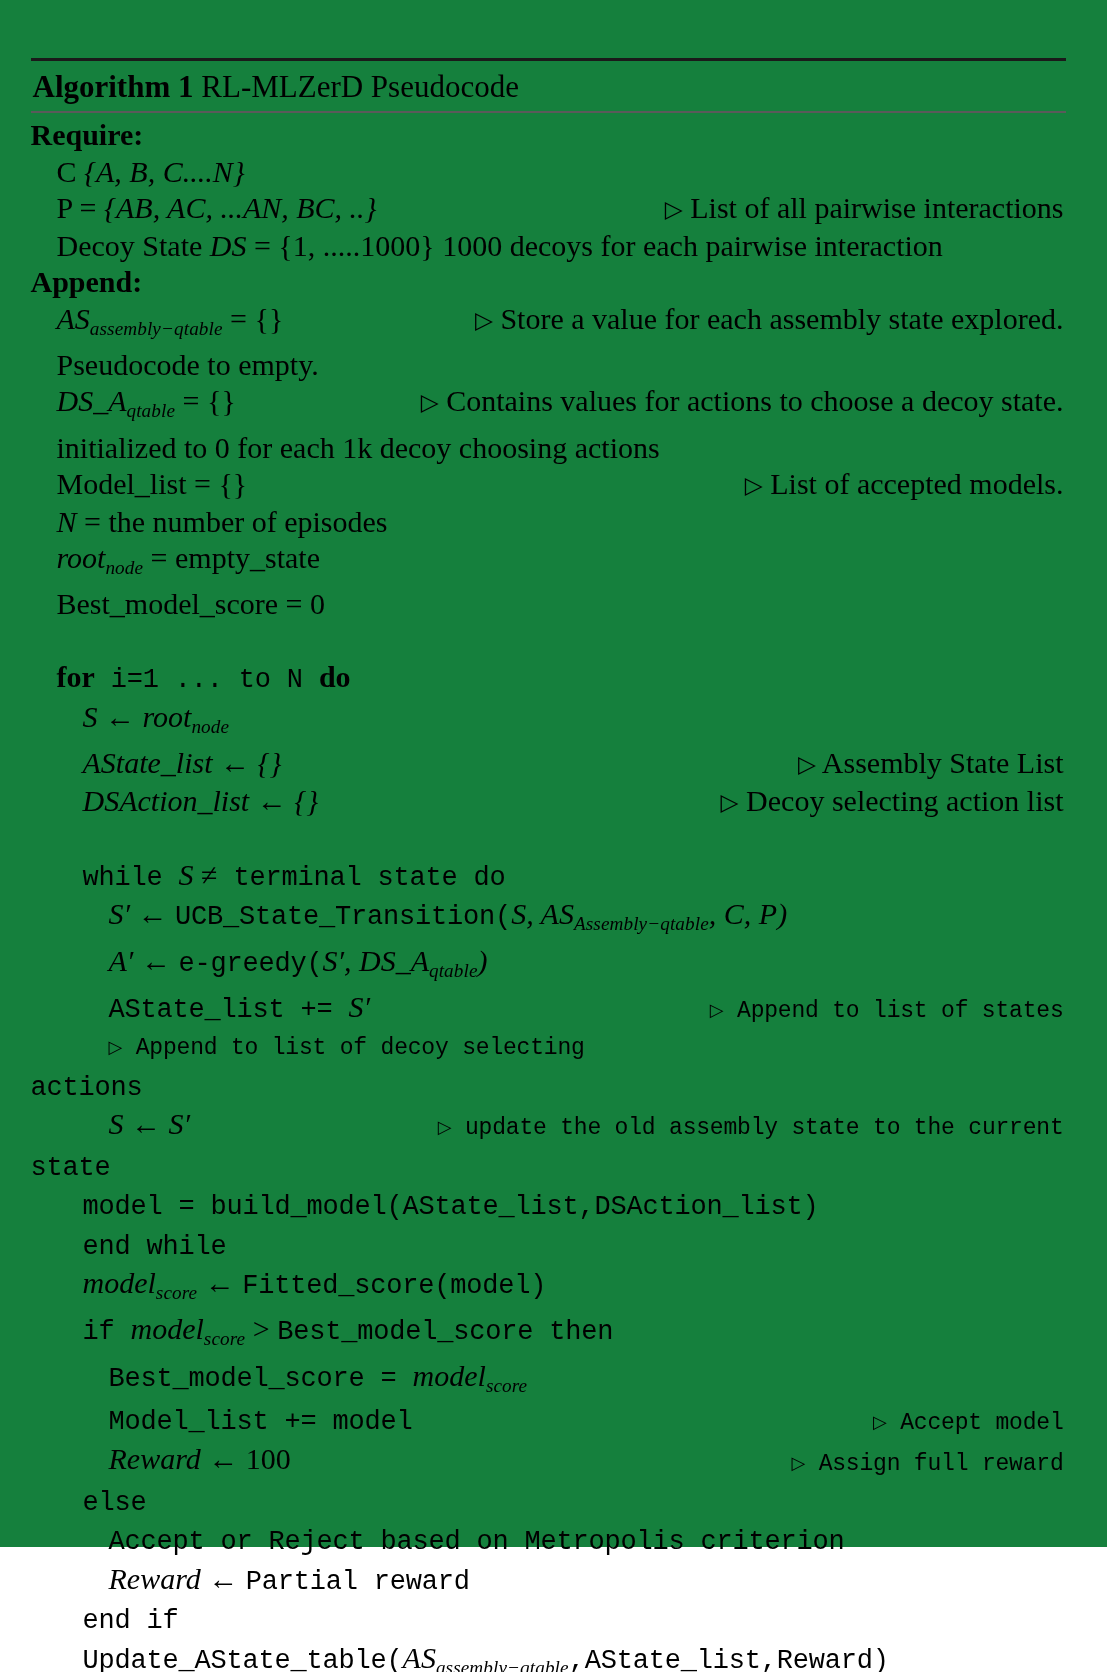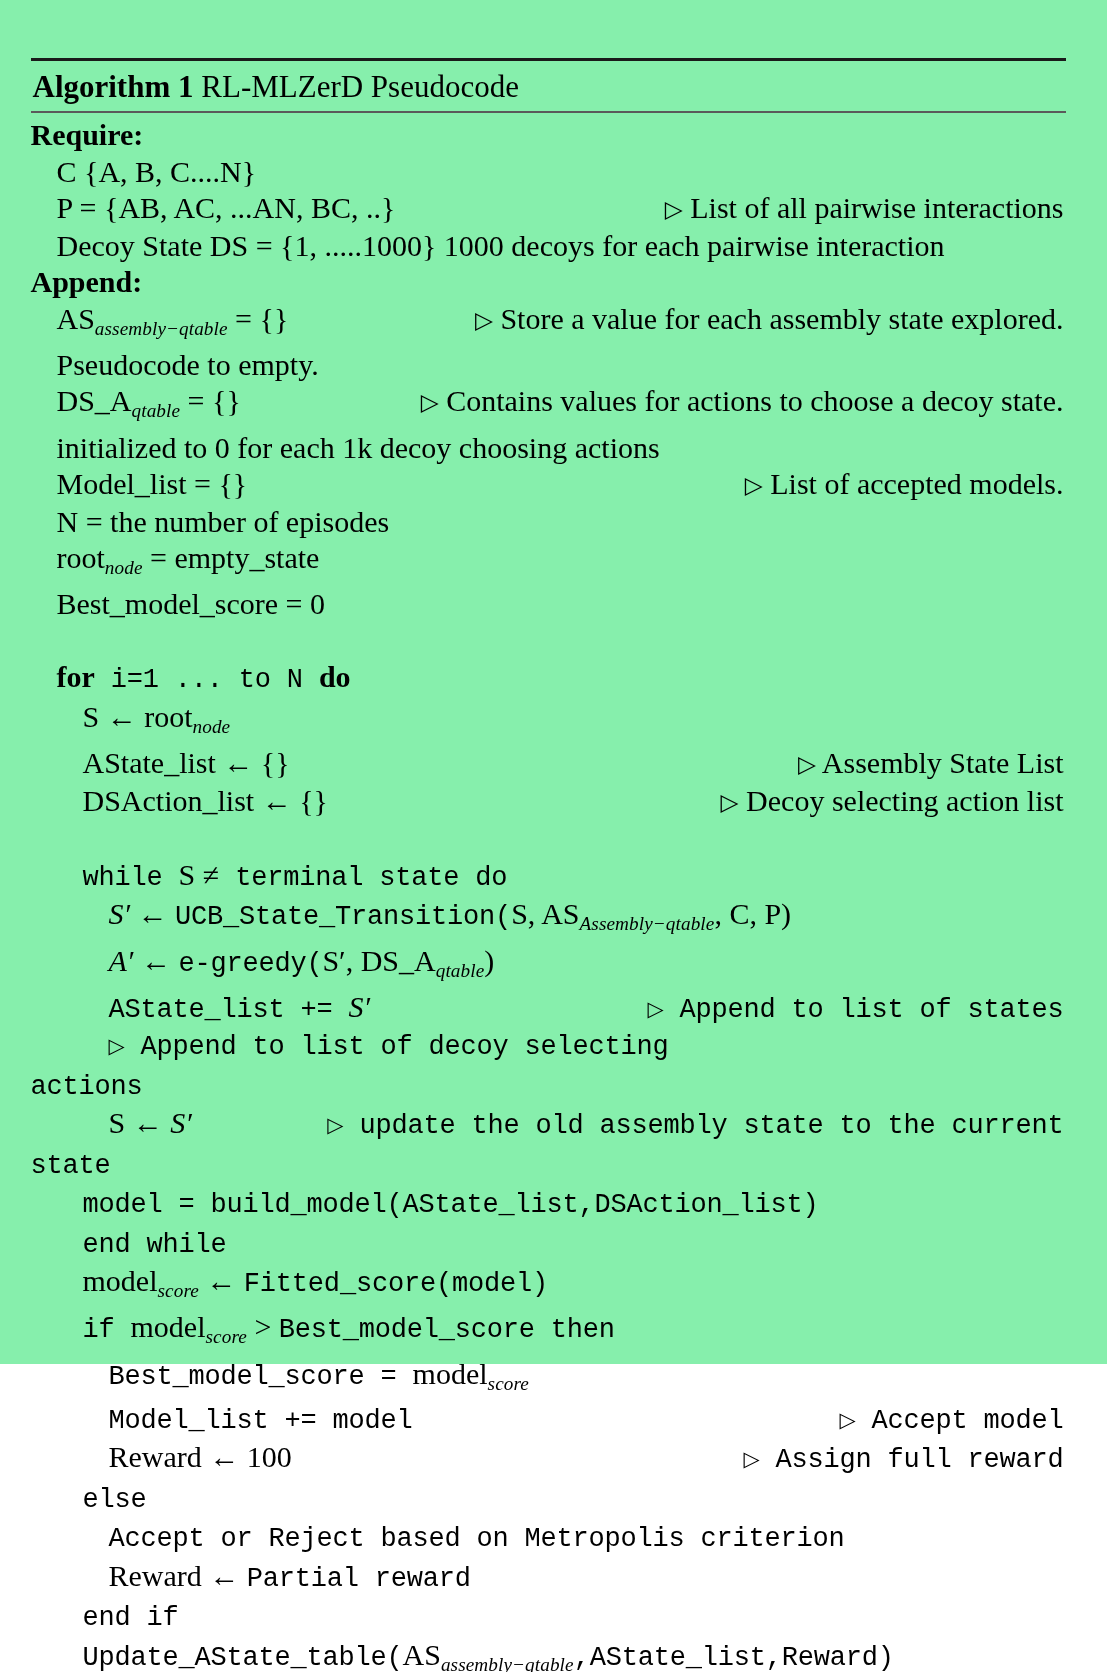--- a/index.html
+++ b/index.html
@@ -11,24 +11,24 @@
     width: 1107px;
     height: 1672px;
     font-family: "Liberation Serif", serif;
     color: #000000;
     overflow: hidden;
   }
 
   .page {
     position: relative;
     width: 1107px;
-    height: 1364px;
+    height: 1547px;
     box-sizing: border-box;
     padding: 58px 36px 0 25px;
-    background: #86efac;
+    background: #15803d;
   }
 
   .algo-box {
     width: 1035px;
     margin: 0 auto;
   }
 
   .rule-top {
     border-top: 3px solid #1a1a1a;
     height: 0;
@@ -73,38 +73,38 @@
   .i0  { padding-left: 0px; }
   .i1  { padding-left: 26px; }
   .i2  { padding-left: 52px; }
   .i3  { padding-left: 78px; }
 
   .blank { height: 36.5px; }
 
   .kw-ser { font-weight: bold; font-family: "Liberation Serif", serif; }
   .ser    { font-family: "Liberation Serif", serif; }
   .mono   { font-family: "Liberation Mono", monospace; font-size: 27px; letter-spacing: -0.2px; }
-  .mi     { font-family: "Liberation Serif", serif; }
+  .mi     { font-family: "Liberation Serif", serif; font-style: italic; }
   .mr     { font-family: "Liberation Serif", serif; font-style: normal; }
 
   .sub {
     font-style: italic;
     font-size: 0.64em;
     vertical-align: -0.30em;
     letter-spacing: 0.1px;
   }
   .prime { font-style: italic; }
 
   .cmt-ser {
     font-family: "Liberation Serif", serif;
     font-size: 30px;
   }
   .cmt-mono {
     font-family: "Liberation Mono", monospace;
-    font-size: 27px;
+    font-size: 23px;
     letter-spacing: -0.2px;
     text-align: right;
   }
   .tri { font-family: "DejaVu Sans", sans-serif; font-size: 0.78em; vertical-align: 0.04em; }
 
   .pad-r { padding-right: 2px; }
 </style>
 </head>
 <body>
 

